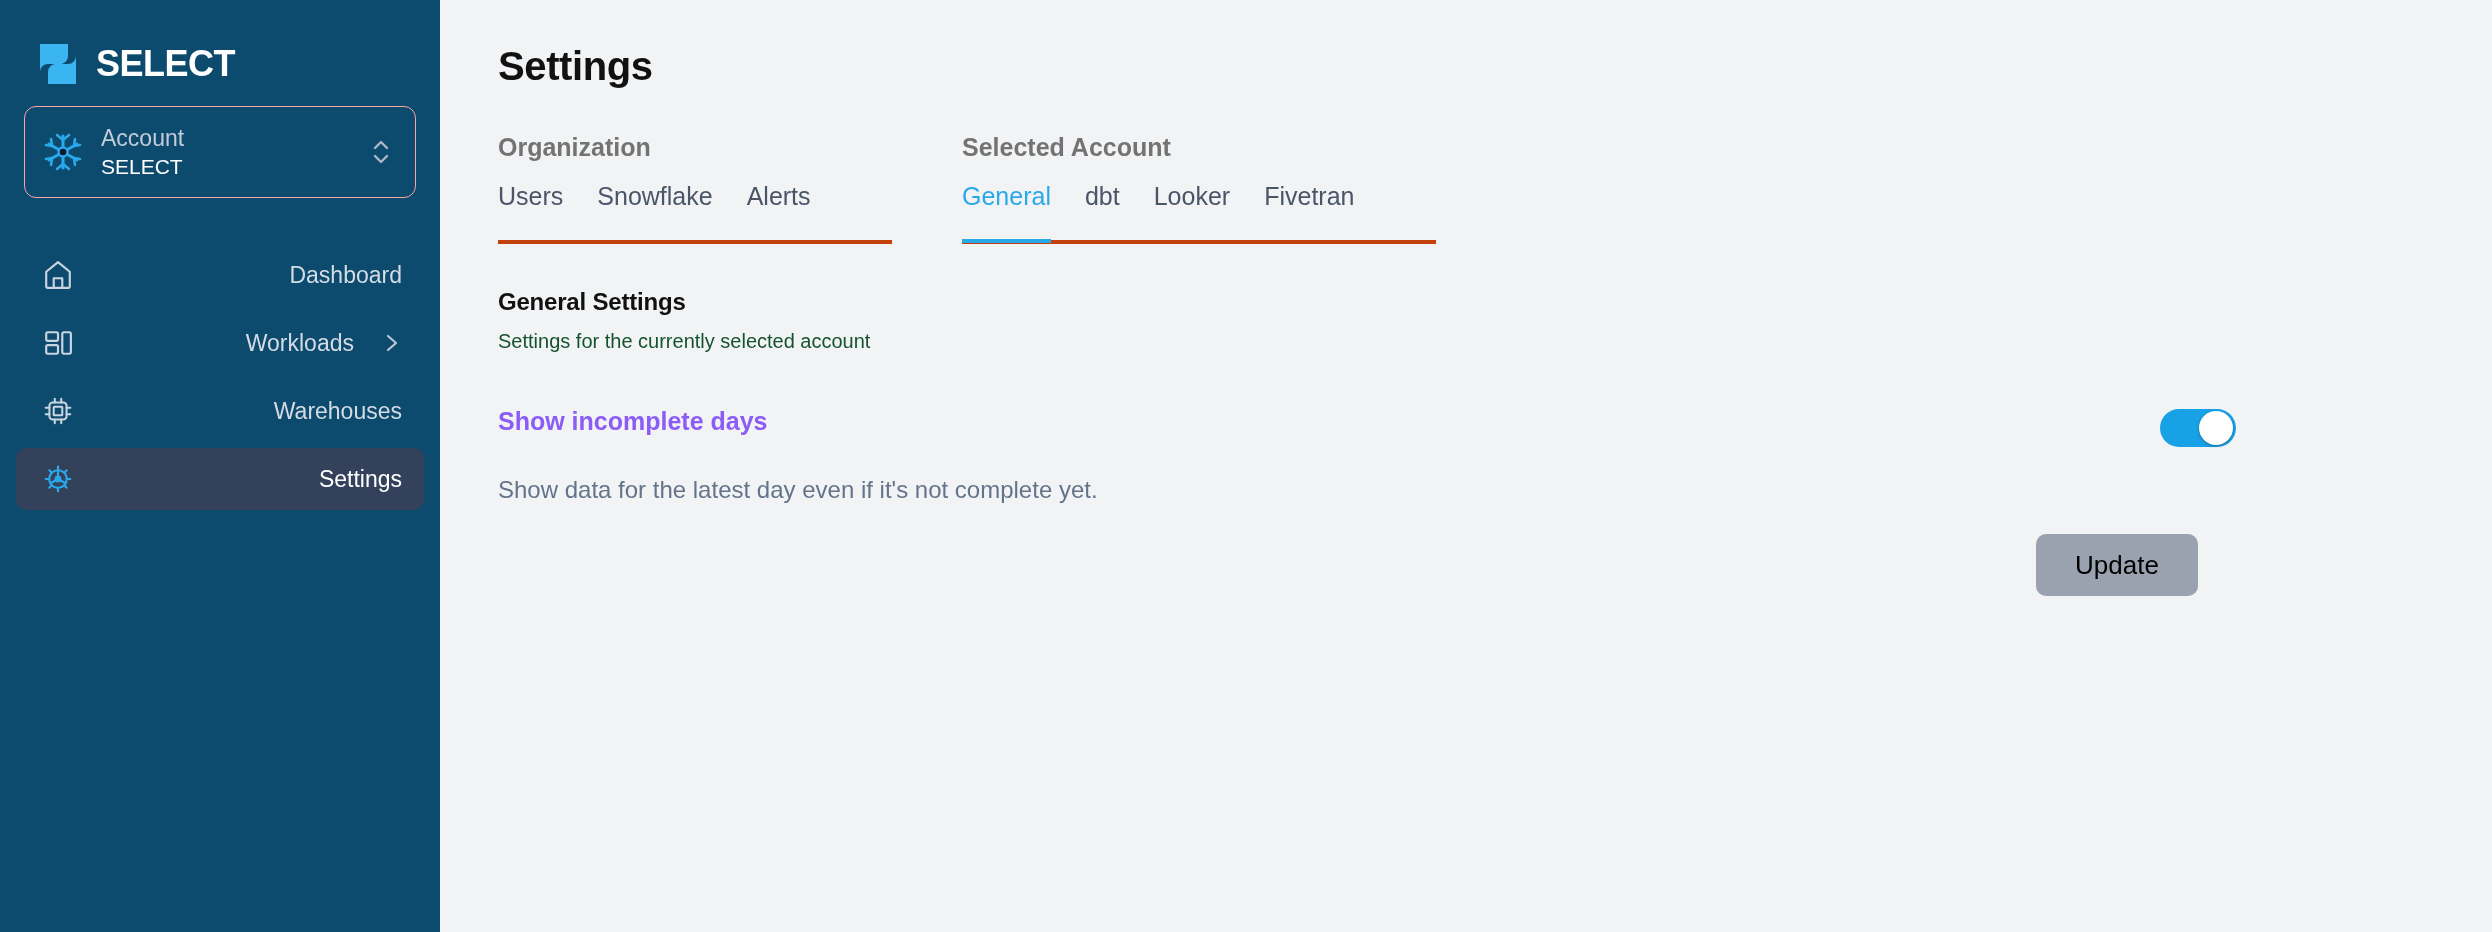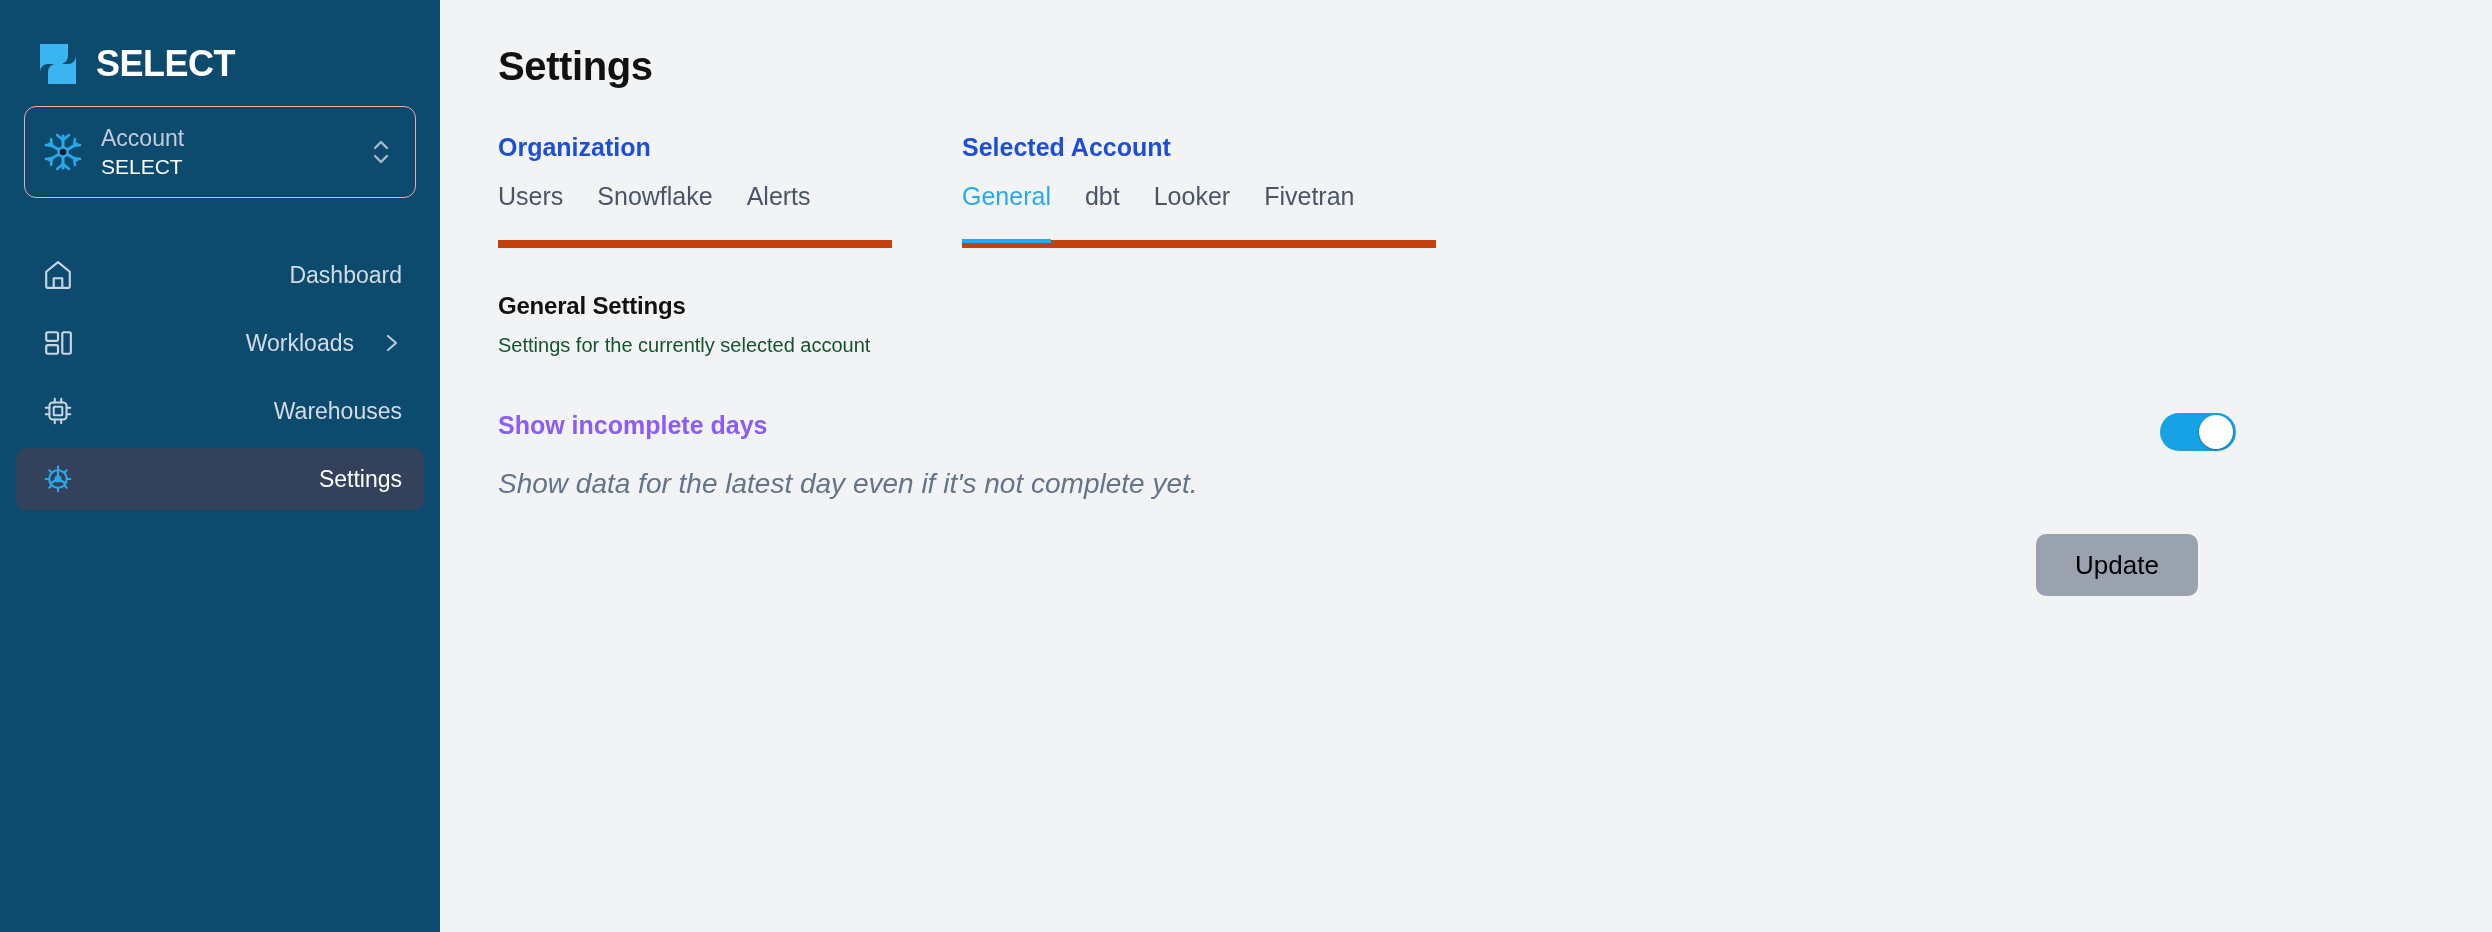--- a/index.html
+++ b/index.html
@@ -91,27 +91,27 @@
     display:flex;
     margin-top:44px;
     gap:0;
   }
   .tabgroup{ display:flex; flex-direction:column; }
   .tabgroup.org{ width:394px; }
   .tabgroup.acct{ width:474px; margin-left:70px; }
   .tabgroup-title{
     font-size:25px;
     font-weight:bold;
-    color:#1d4ed8;
+    color:#737373;
     margin-bottom:20px;
   }
   .tabrow{
     display:flex;
     gap:34px;
-    border-bottom:8px solid #c2410c;
+    border-bottom:4px solid #c2410c;
     padding-bottom:0;
   }
   .tab{
     font-size:25px;
     color:#4A5568;
     padding-bottom:28px;
     cursor:pointer;
     border-bottom:4px solid transparent;
     margin-bottom:-3px;
     white-space:nowrap;
@@ -131,24 +131,23 @@
     margin-top:14px;
   }
 
   .setting-block{ margin-top:54px; position:relative; }
   .setting-label{
     font-size:25px;
     font-weight:bold;
     color:#8b5cf6;
   }
   .setting-desc{
-    font-size:28px;
+    font-size:24px;
     color:#64748B;
-    margin-top:28px;
-    font-style:italic;
+    margin-top:40px;
   }
 
   .toggle{
     position:absolute;
     left:1662px;
     top:2px;
     width:76px;
     height:38px;
     border-radius:19px;
     background:#17A2E5;

